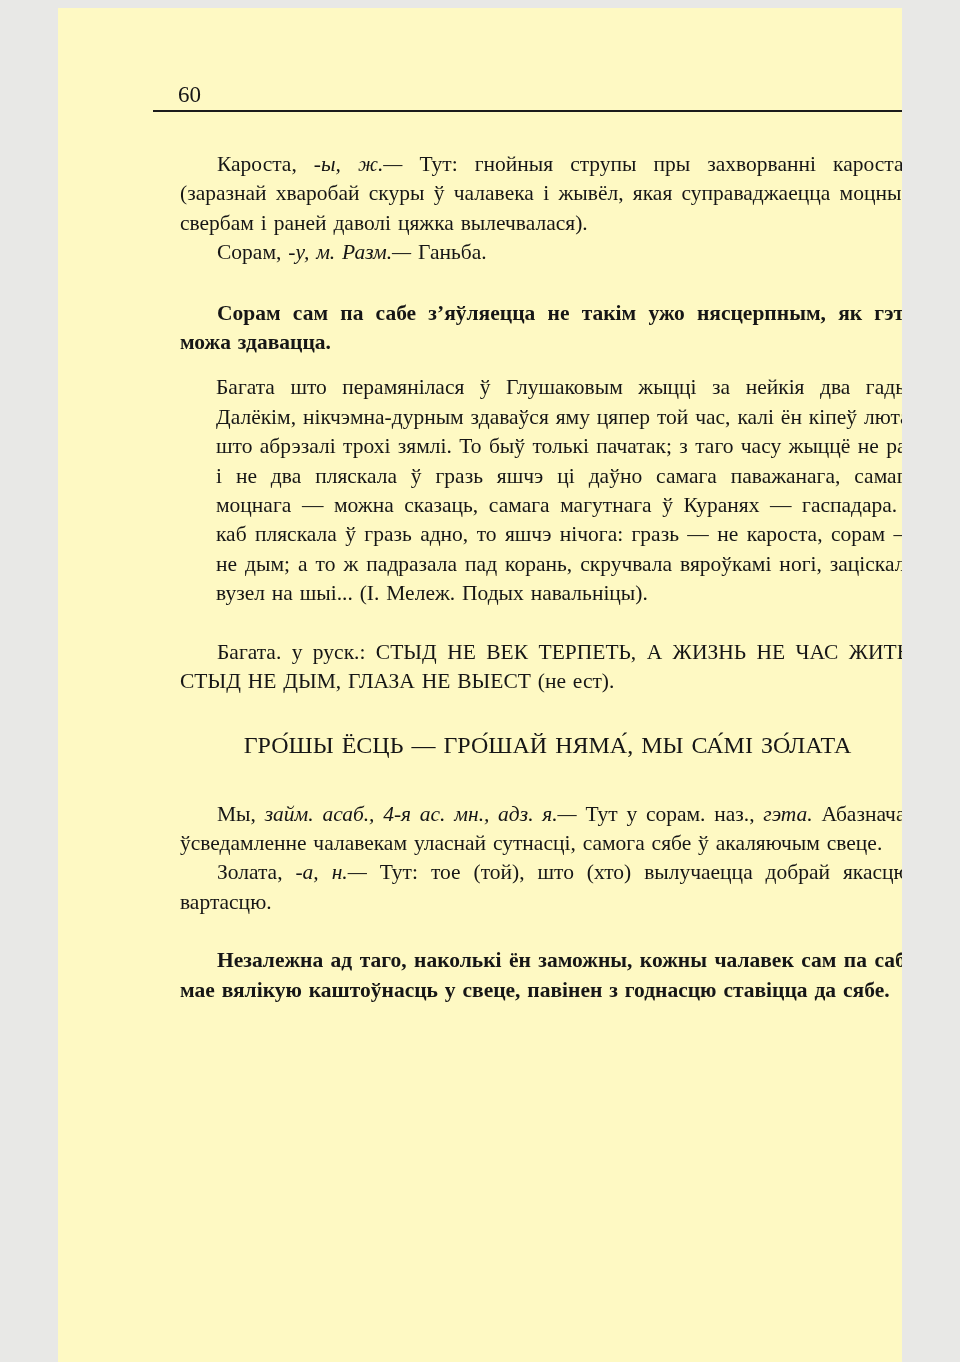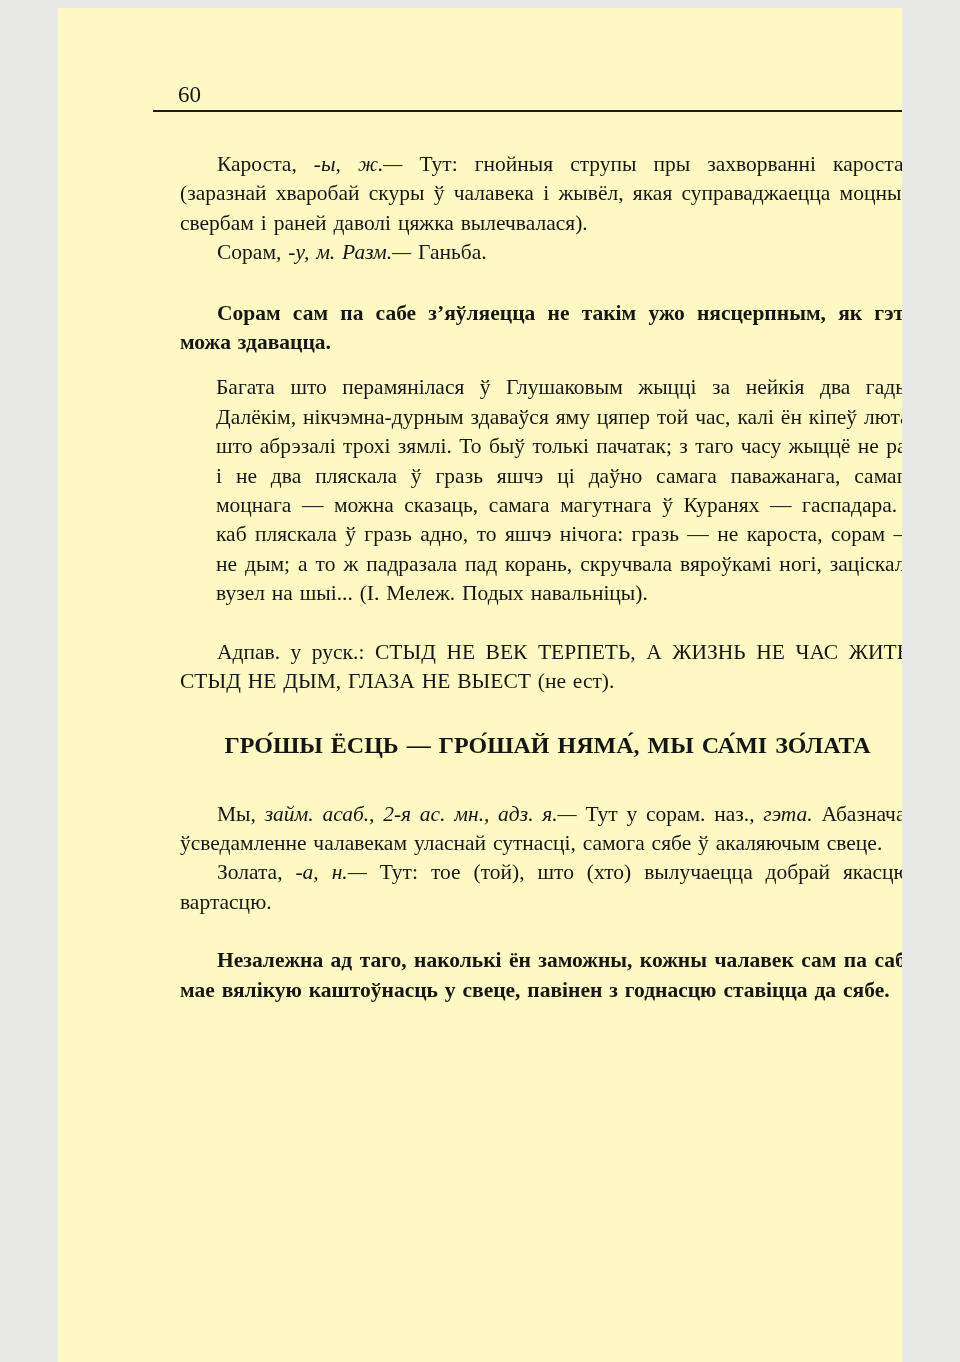--- a/index.html
+++ b/index.html
@@ -52,21 +52,21 @@
   .usage-note { margin-top: 17px; }
   .quote-block {
     margin-top: 16px;
     margin-left: 36px;
   }
   .russian-equiv { margin-top: 29px; }
   .section-heading {
     margin-top: 30px;
     font-size: 24px;
     line-height: 36px;
-    font-weight: bold;
+    font-weight: normal;
     text-align: center;
     text-indent: 0;
     word-spacing: 2px;
   }
   .entry-my { margin-top: 37px; }
   .moral-note { margin-top: 29px; }
 </style>
 </head>
 <body>
 
@@ -80,24 +80,24 @@
 
     <p class="indent entry-first"><span>Кароста,</span><span class="it"> -ы, ж.— </span><span>Тут: гнойныя струпы пры захворванні каростай (заразнай хваробай скуры ў чалавека і жывёл, якая суправаджаецца моцным свербам і раней даволі цяжка вылечвалася).</span></p>
 
     <p class="indent"><span>Сорам,</span><span class="it"> -у, м. Разм.— </span><span>Ганьба.</span></p>
 
     <p class="indent bold phrase-bold">Сорам сам па сабе з’яўляецца не такім ужо нясцерпным, як гэта можа здавацца.</p>
 
 
     <p class="quote-block">Багата што перамянілася ў Глушаковым жыцці за нейкія два гады. Далёкім, нікчэмна-дурным здаваўся яму цяпер той час, калі ён кіпеў люта, што абрэзалі трохі зямлі. То быў толькі пачатак; з таго часу жыццё не раз і не два пляскала ў гразь яшчэ ці даўно самага паважанага, самага моцнага — можна сказаць, самага магутнага ў Куранях — гаспадара. І каб пляскала ў гразь адно, то яшчэ нічога: гразь — не кароста, сорам — не дым; а то ж падразала пад корань, скручвала вяроўкамі ногі, заціскала вузел на шыі... (І. Мележ. Подых навальніцы).</p>
 
-    <p class="indent russian-equiv"><span>Адпав. у руск.: </span><span>СТЫД НЕ ВЕК ТЕРПЕТЬ, А ЖИЗНЬ НЕ ЧАС ЖИТЬ; СТЫД НЕ ДЫМ, ГЛАЗА НЕ ВЫЕСТ </span><span>(не ест).</span></p>
+    <p class="indent russian-equiv"><span>Багата. у руск.: </span><span>СТЫД НЕ ВЕК ТЕРПЕТЬ, А ЖИЗНЬ НЕ ЧАС ЖИТЬ; СТЫД НЕ ДЫМ, ГЛАЗА НЕ ВЫЕСТ </span><span>(не ест).</span></p>
 
     <p class="section-heading">ГРО́ШЫ ЁСЦЬ — ГРО́ШАЙ НЯМА́, МЫ СА́МІ ЗО́ЛАТА</p>
 
-    <p class="indent entry-my"><span>Мы,</span><span class="it"> займ. асаб., 2-я ас. мн., адз. я.— </span><span>Тут у сорам. наз., </span><span class="it">гэта.</span><span> Абазначае ўсведамленне чалавекам уласнай сутнасці, самога сябе ў акаляючым свеце.</span></p>
+    <p class="indent entry-my"><span>Мы,</span><span class="it"> займ. асаб., 4-я ас. мн., адз. я.— </span><span>Тут у сорам. наз., </span><span class="it">гэта.</span><span> Абазначае ўсведамленне чалавекам уласнай сутнасці, самога сябе ў акаляючым свеце.</span></p>
 
     <p class="indent"><span>Золата,</span><span class="it"> -а, н.— </span><span>Тут: тое (той), што (хто) вылучаецца добрай якасцю, вартасцю.</span></p>
 
     <p class="indent bold moral-note">Незалежна ад таго, наколькі ён заможны, кожны чалавек сам па сабе мае вялікую каштоўнасць у свеце, павінен з годнасцю ставіцца да сябе.</p>
 
   </div>
 </div>
 
 </body></html>

